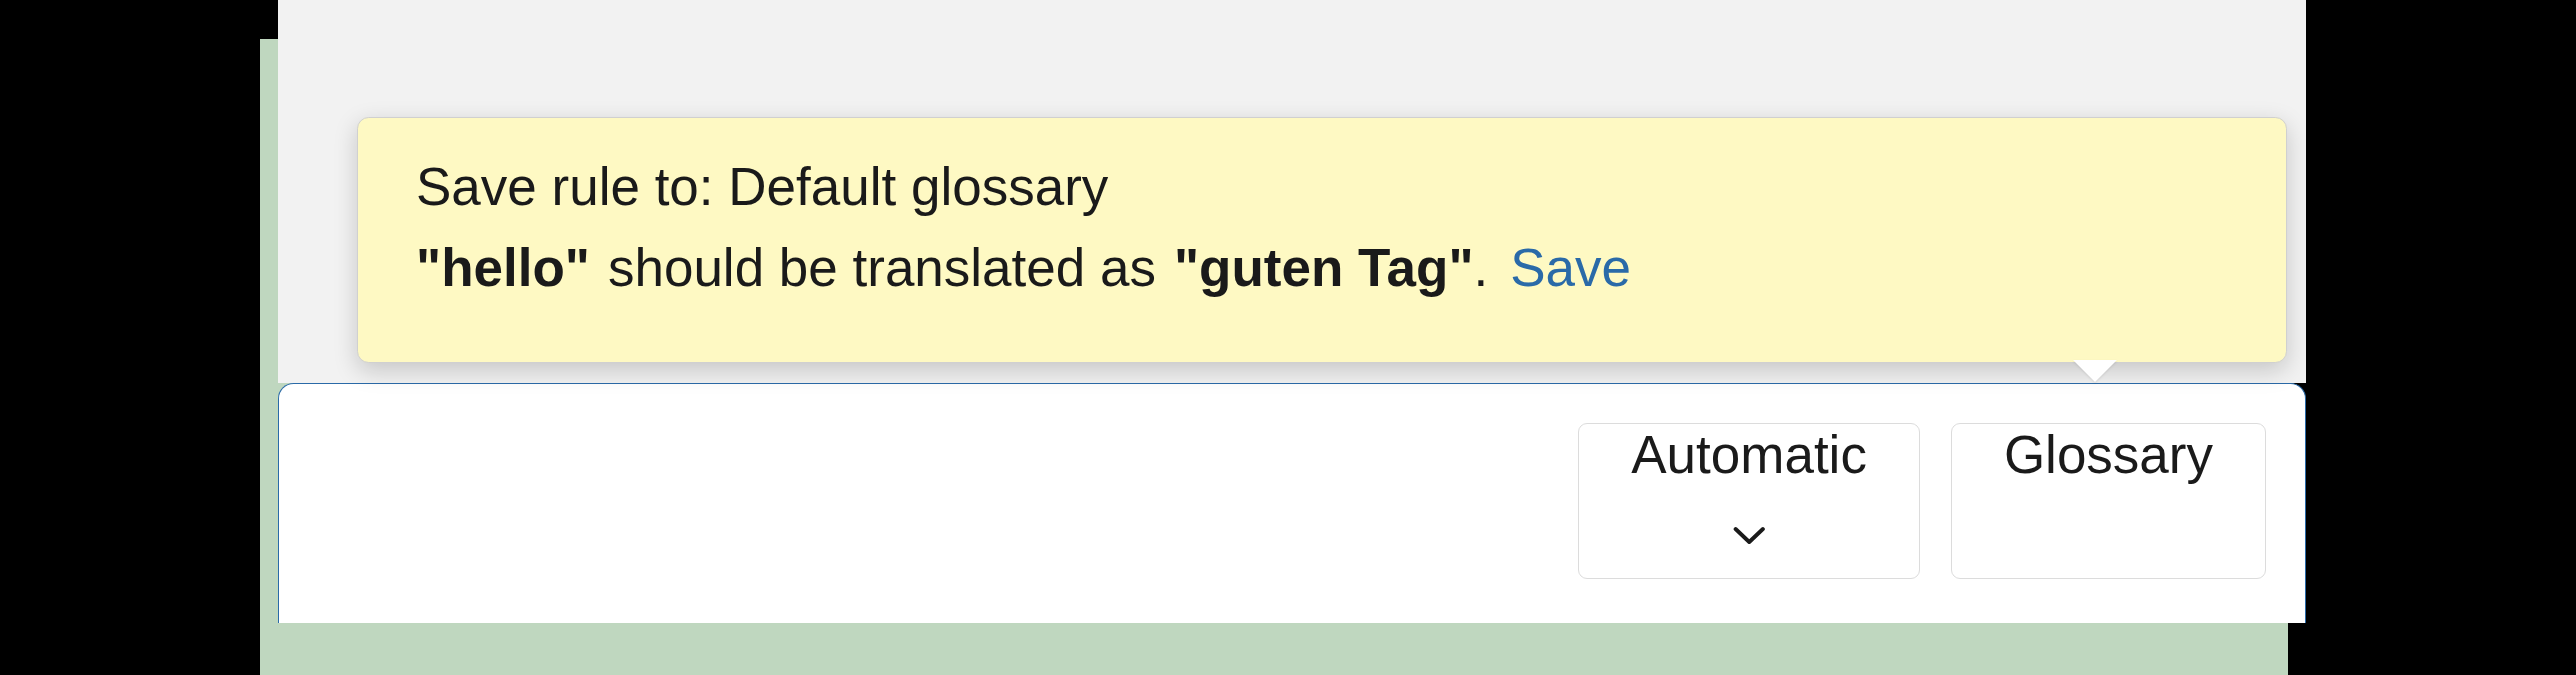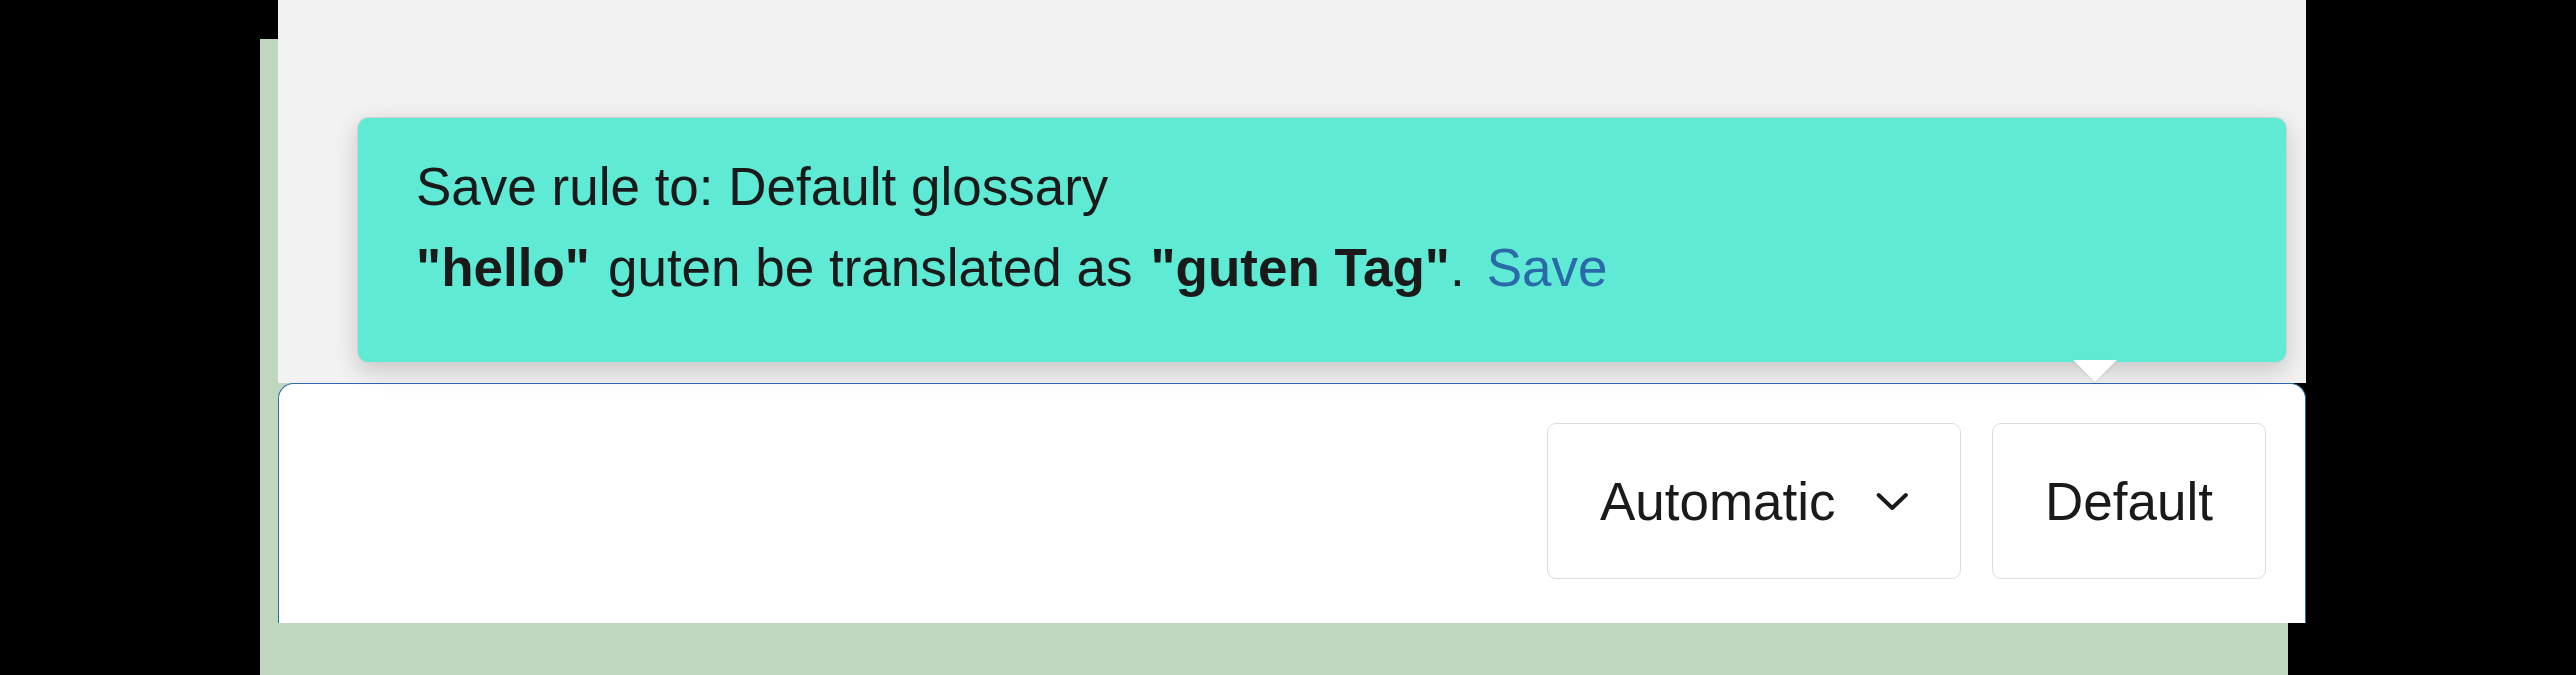--- a/index.html
+++ b/index.html
@@ -41,21 +41,21 @@
       border-bottom: none;
       border-top-left-radius: 15.6px;
       border-top-right-radius: 15.6px;
     }
     .popover {
       position: absolute;
       left: 357px;
       top: 117px;
       width: 1930px;
       height: 246px;
-      background: #5eead4;
+      background: #fef9c3;
       border: 0.6px solid #d0d0d0;
       border-radius: 11.7px;
       box-shadow: 0 7.8px 23.4px rgba(0,0,0,0.18);
       padding: 38px 32px 38px 58px;
       z-index: 10;
     }
     .popover::after {
       content: "";
       position: absolute;
       bottom: -19.5px;
@@ -106,20 +106,21 @@
       background: #fff;
       border: 1.3px solid #dcdcdc;
       border-radius: 9px;
       padding: 0 52px;
       font-size: 53px;
       color: #1a1a1a;
       display: flex;
       align-items: center;
       gap: 40px;
       cursor: pointer;
+      flex-direction: column;
     }
     .chevron-svg {
       width: 32.5px;
       height: 21px;
     }
   </style>
 </head>
 <body>
 
 <div class="green-backdrop"></div>
@@ -127,31 +128,31 @@
 
 <div class="white-output">
   <div class="toolbar">
     <div class="chip">
       <span>Automatic</span>
       <svg class="chevron-svg" viewBox="0 0 50 32">
         <path d="M4 6 L25 26 L46 6" stroke="#1a1a1a" stroke-width="6" fill="none" stroke-linecap="round" stroke-linejoin="round"></path>
       </svg>
     </div>
     <div class="chip">
-      <span>Default</span>
+      <span>Glossary</span>
     </div>
   </div>
 </div>
 
 <div class="popover">
   <div class="popover-header">
     <span>Save rule to: </span><span>Default glossary</span>
   </div>
   <div class="popover-body">
     <span class="term">"hello"</span>
-    <span class="mid-text">guten be translated as</span>
+    <span class="mid-text">should be translated as</span>
     <span>
       <span class="term">"guten Tag"</span><span>.</span>
     </span>
     <span class="save-link">Save</span>
   </div>
 </div>
 
 
 </body></html>

